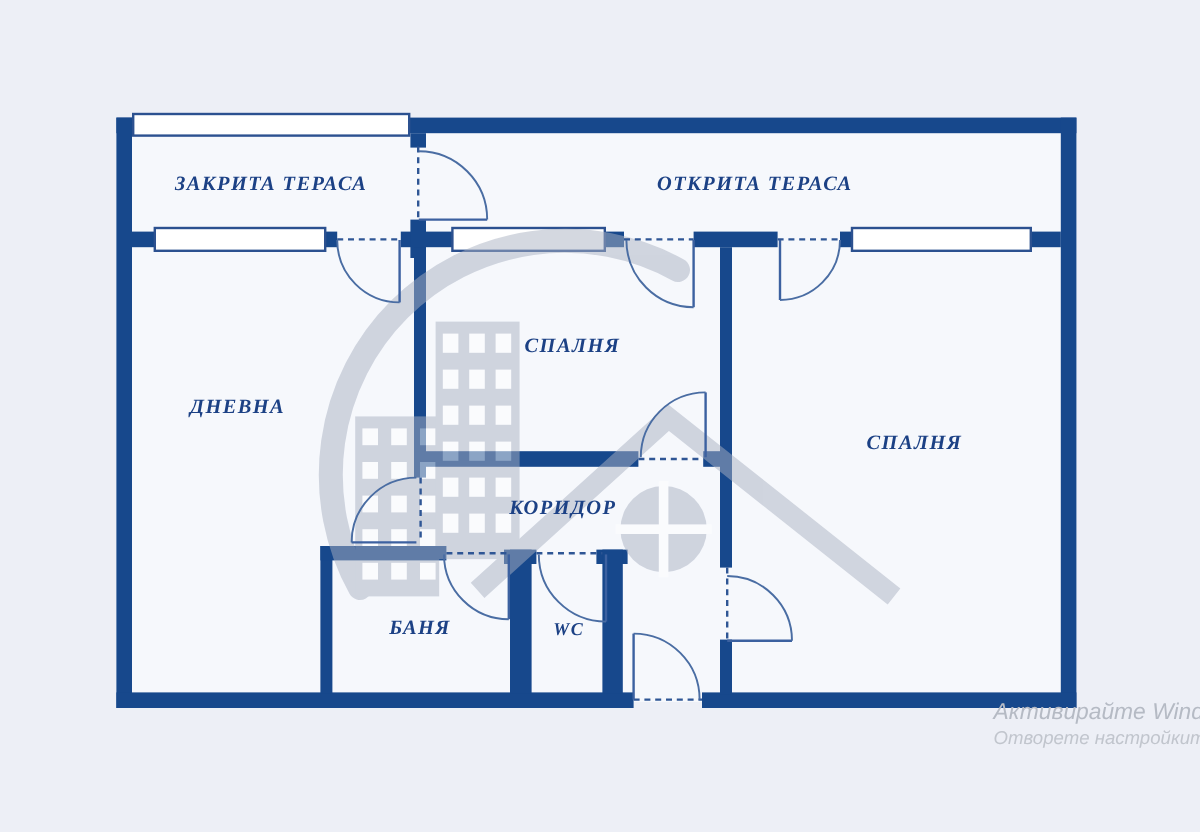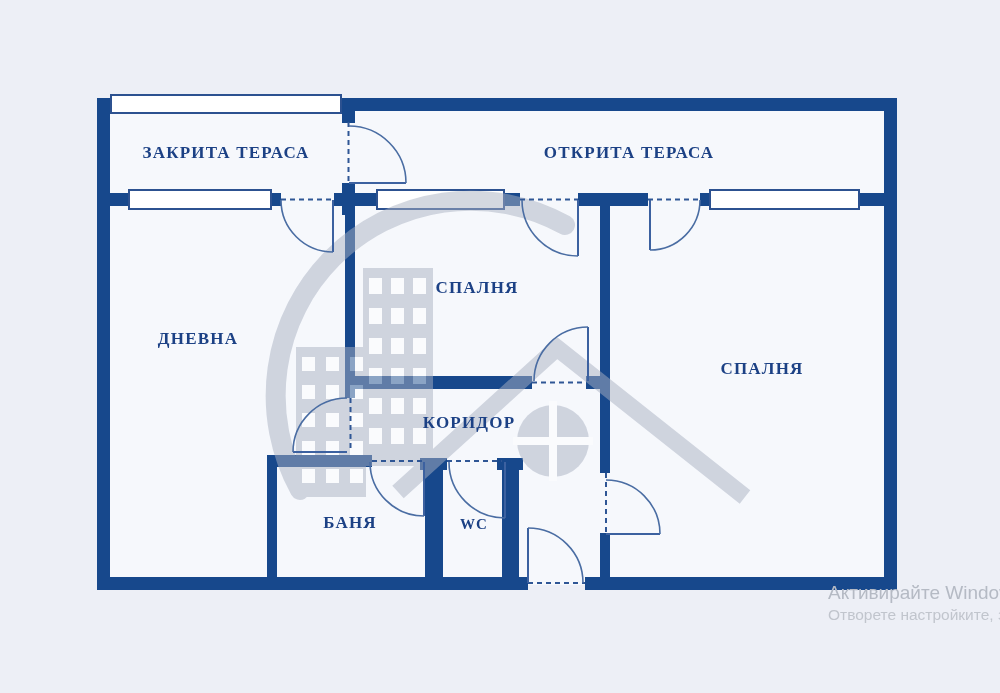--- a/index.html
+++ b/index.html
@@ -1,17 +1,17 @@
 <!DOCTYPE html>
 <html><head>
 <meta charset="utf-8">
 <style>
   html,body{margin:0;padding:0;background:#edeff6;}
   #stage{position:relative;width:1000px;height:693px;overflow:hidden;
-         background:#edeff6;font-family:"Liberation Sans",sans-serif;}
+         background:#edeff6;font-family:"Liberation Sans",sans-serif;font-style:italic;}
   #plan-svg{position:absolute;left:0;top:0;}
   .room-label{font-family:"Liberation Serif","DejaVu Serif",serif;
               font-weight:bold;fill:#1c4185;letter-spacing:1.2px;}
   .os-line1{font-family:"Liberation Sans",sans-serif;fill:#b5bac4;}
   .os-line2{font-family:"Liberation Sans",sans-serif;fill:#c1c5cd;}
   .wall{fill:#17488c;}
   .win{fill:#ffffff;stroke:#2c5190;stroke-width:2;}
   .dash{stroke:#2f5695;stroke-width:2;stroke-dasharray:5 4;fill:none;}
   .leaf{stroke:#3c61a0;stroke-width:2;fill:none;}
   .swing{stroke:#4a6da3;stroke-width:1.6;fill:none;}

